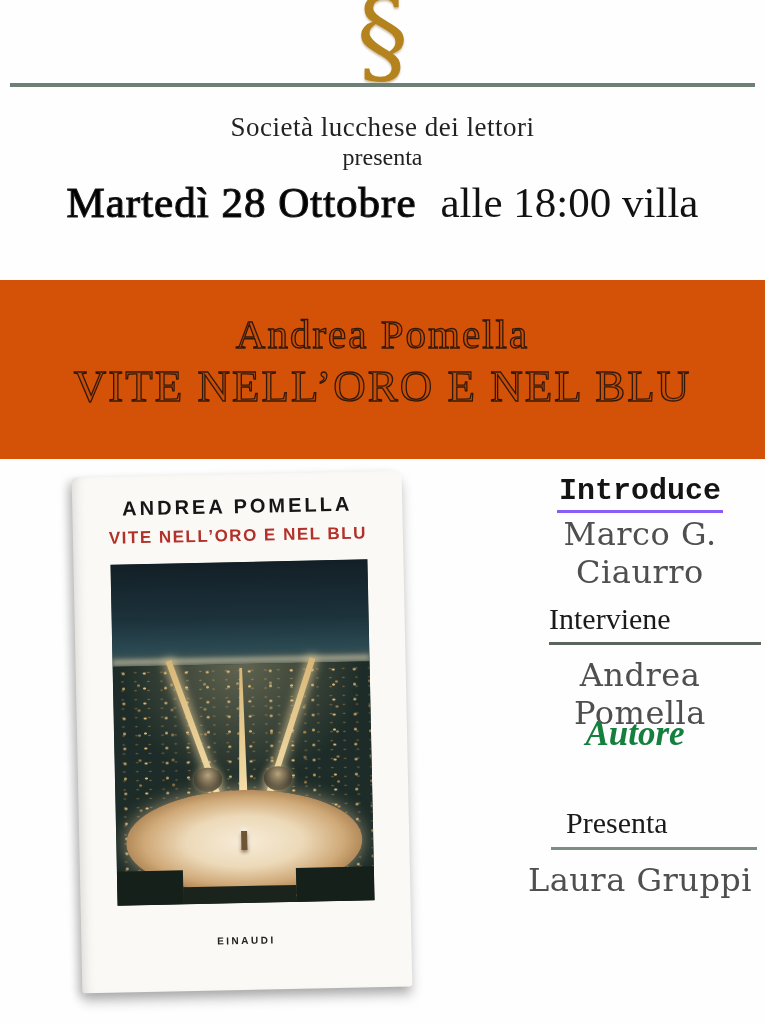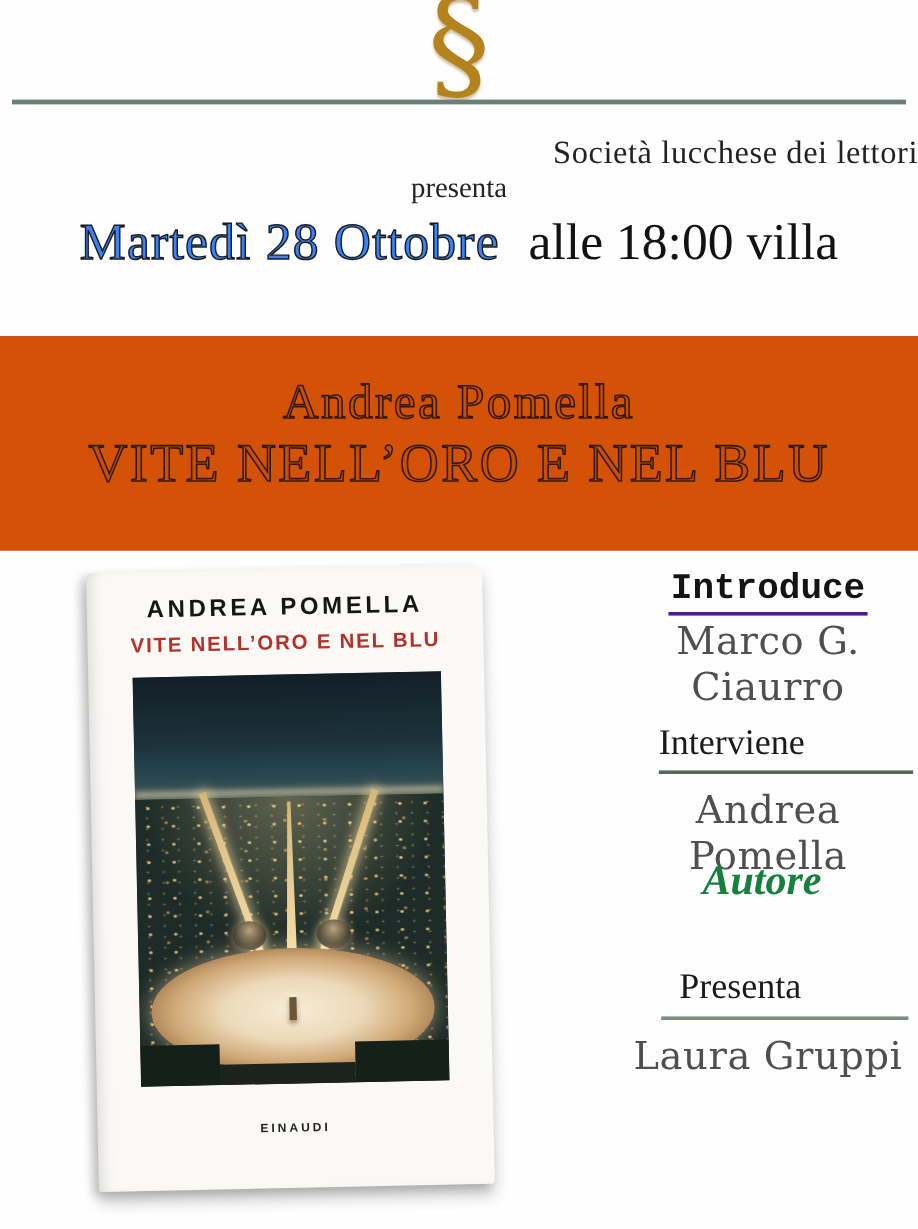--- a/index.html
+++ b/index.html
@@ -19,33 +19,33 @@
     color:var(--gold,#b5831e);
     text-shadow:0 2px 2px rgba(120,80,10,.35);
   }
   .rule{
     position:absolute;top:83px;left:10px;right:10px;height:4px;
     background:var(--sage,#6e7f75);
     box-shadow:0 2px 0 rgba(255,255,255,.7);
   }
   .society{
     position:absolute;top:112px;left:0;right:0;
-    text-align:right;font-size:27px;color:#222;letter-spacing:.5px;
+    text-align:center;font-size:27px;color:#222;letter-spacing:.5px;
   }
   .presenta{
     position:absolute;top:144px;left:0;right:0;
     text-align:center;font-size:24px;color:#222;
   }
   
   .date-block{
     position:absolute;top:179px;left:0;right:0;
     text-align:center;font-size:43px;line-height:47px;color:#121212;
   }
   .engraved{
-    color:#3b82f6;
+    color:#000000;
     -webkit-text-stroke:1.2px #1a1a1a;
     letter-spacing:1px;
     text-align:center;
   }
   .date-plain{margin-left:24px;text-align:right;}
   
   .banner{
     position:absolute;top:280px;left:0;right:0;height:179px;
     background:var(--banner_orange,#d45207);
     text-align:center;
@@ -150,21 +150,21 @@
   .corner{position:absolute;bottom:0;height:10%;background:#142019;}
   .corner-left{left:0;width:26%;}
   .corner-right{right:0;width:30%;}
   .bottom-strip{position:absolute;bottom:0;left:26%;right:30%;height:5%;background:#1a241d;}
   
   .introduce{
     position:absolute;left:527px;top:474px;width:226px;text-align:center;
     font-family:"Liberation Mono", monospace;font-weight:700;
     font-size:30px;color:#141414;
   }
-  .introduce span{border-bottom:3px solid #4c1d95;padding:0 2px 2px;text-align:center;}
+  .introduce span{border-bottom:3px solid #8b5cf6;padding:0 2px 2px;text-align:center;}
   .name{
     position:absolute;left:520px;width:240px;text-align:center;
     font-family:"DejaVu Serif", serif;
     font-size:32px;color:#4f4f4f;letter-spacing:.5px;
   }
   .name-introduce{top:515px;}
   .name-interviene{top:656px;}
   .name-presenta{top:861px;}
   .role-serif{
     position:absolute;font-size:30px;color:#1a1a1a;

